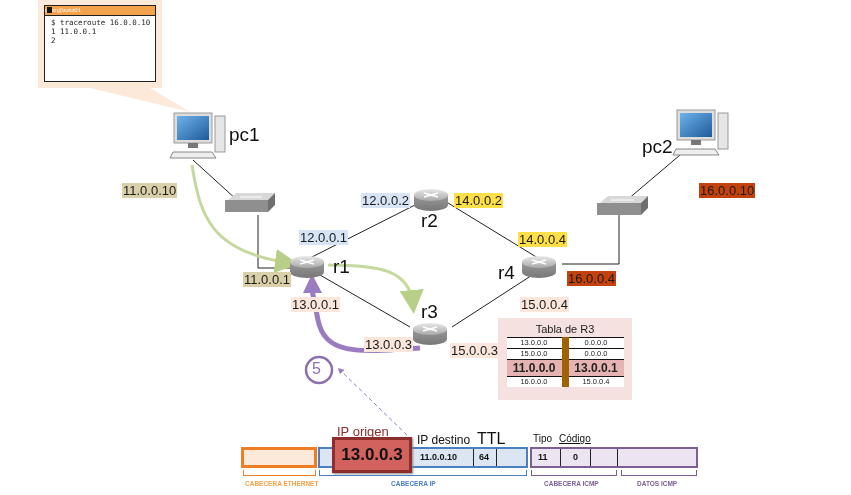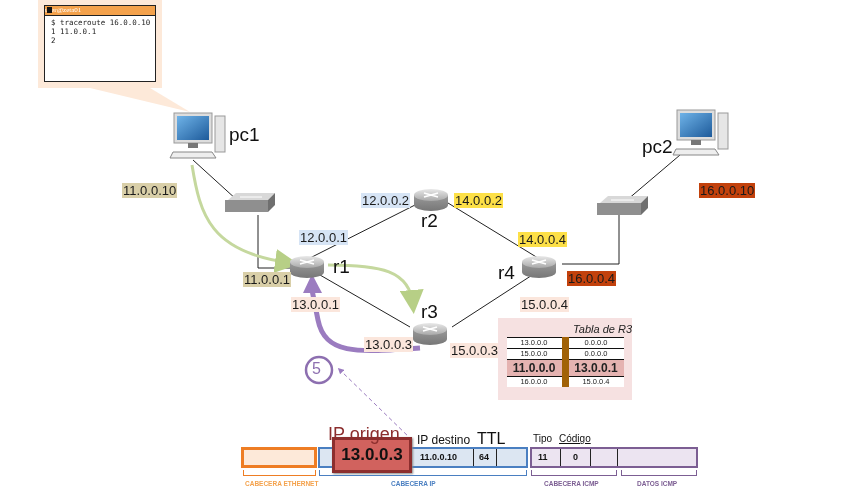--- a/index.html
+++ b/index.html
@@ -16,21 +16,21 @@
   
   .term-bg { position:absolute; left:38px; top:0; width:124px; height:88px; background:#fde9d9; }
   .term { position:absolute; left:44px; top:5px; width:110px; height:75px; border:1px solid #222; background:#fff; }
   .term-bar { height:9px; background:#f4a24c; border-bottom:1px solid #222; position:relative; }
   .term-bar .sq { position:absolute; left:2px; top:1px; width:5px; height:6px; background:#111; }
   .term-bar .t { color:#fff; font-size:7px; text-align:left; line-height:9px; font-family:Liberation Serif, serif; }
   .term-body { font-family:"DejaVu Sans Mono", monospace; font-size:7.5px; line-height:9px; padding:2px 0 0 6px; color:#222; }
 
   
   .rt { position:absolute; left:498px; top:318px; width:134px; height:82px; background:#f6e1e1; }
-  .rt .title { font-size:11px; text-align:right; margin-top:5px; color:#222;font-style:italic; }
+  .rt .title { font-size:11px; text-align:center; margin-top:5px; color:#222; }
   .rt table { border-collapse:collapse; margin:2px auto 0 auto; width:117px; }
   .rt td { font-size:7.5px; text-align:center; background:#fff; border-top:1px solid #111; padding:0; height:10px; line-height:10px; width:50%; color:#222; }
   .rt td:first-child { border-right:7px solid #a16207; }
   .rt tr.hl td { background:#e5b3b1; font-size:12px; font-weight:bold; height:16px; line-height:16px; color:#222; }
 
   
   .pk-eth { position:absolute; left:241px; top:447px; width:76px; height:21px; border:3px solid #ee7d24; background:#fde9d9; box-sizing:border-box; }
   .pk-ip { position:absolute; left:318px; top:447px; width:210px; height:21px; border:2px solid #4a7fc1; background:#dce6f2; box-sizing:border-box; }
   .pk-icmp { position:absolute; left:530px; top:447px; width:168px; height:21px; border:2px solid #7c5e93; background:#ece4f1; box-sizing:border-box; }
   .brace { position:absolute; height:6px; border:1px solid; border-top:none; box-sizing:border-box; }
@@ -194,21 +194,21 @@
         </tr>
   </tbody>
     </table>
 </div>
 
 <div class="pk-eth"></div>
 <div class="pk-ip"></div>
 <div class="pk-icmp"></div>
 
 <div class="ipo-box">13.0.0.3</div>
-<div class="hdr" style="left:328px;top:424px;font-size:18px;color:#8c2e2e;">IP origen</div>
+<div class="hdr" style="left:337px;top:424px;font-size:13px;color:#8c2e2e;">IP origen</div>
 <div class="hdr" style="left:417px;top:433px;">IP destino</div>
 <div class="hdr" style="left:477px;top:430px;font-size:16px;">TTL</div>
 <div class="hdr" style="left:533px;top:433px;font-size:10px;">Tipo</div>
 <div class="hdr" style="left:559px;top:433px;font-size:10px;text-decoration:underline;">Código</div>
 
 <div class="cell" style="left:420px;">11.0.0.10</div>
 <div class="vsep" style="left:473px;"></div>
 <div class="cell" style="left:479px;">64</div>
 <div class="vsep" style="left:496px;"></div>
 <div class="cell" style="left:538px;">11</div>

